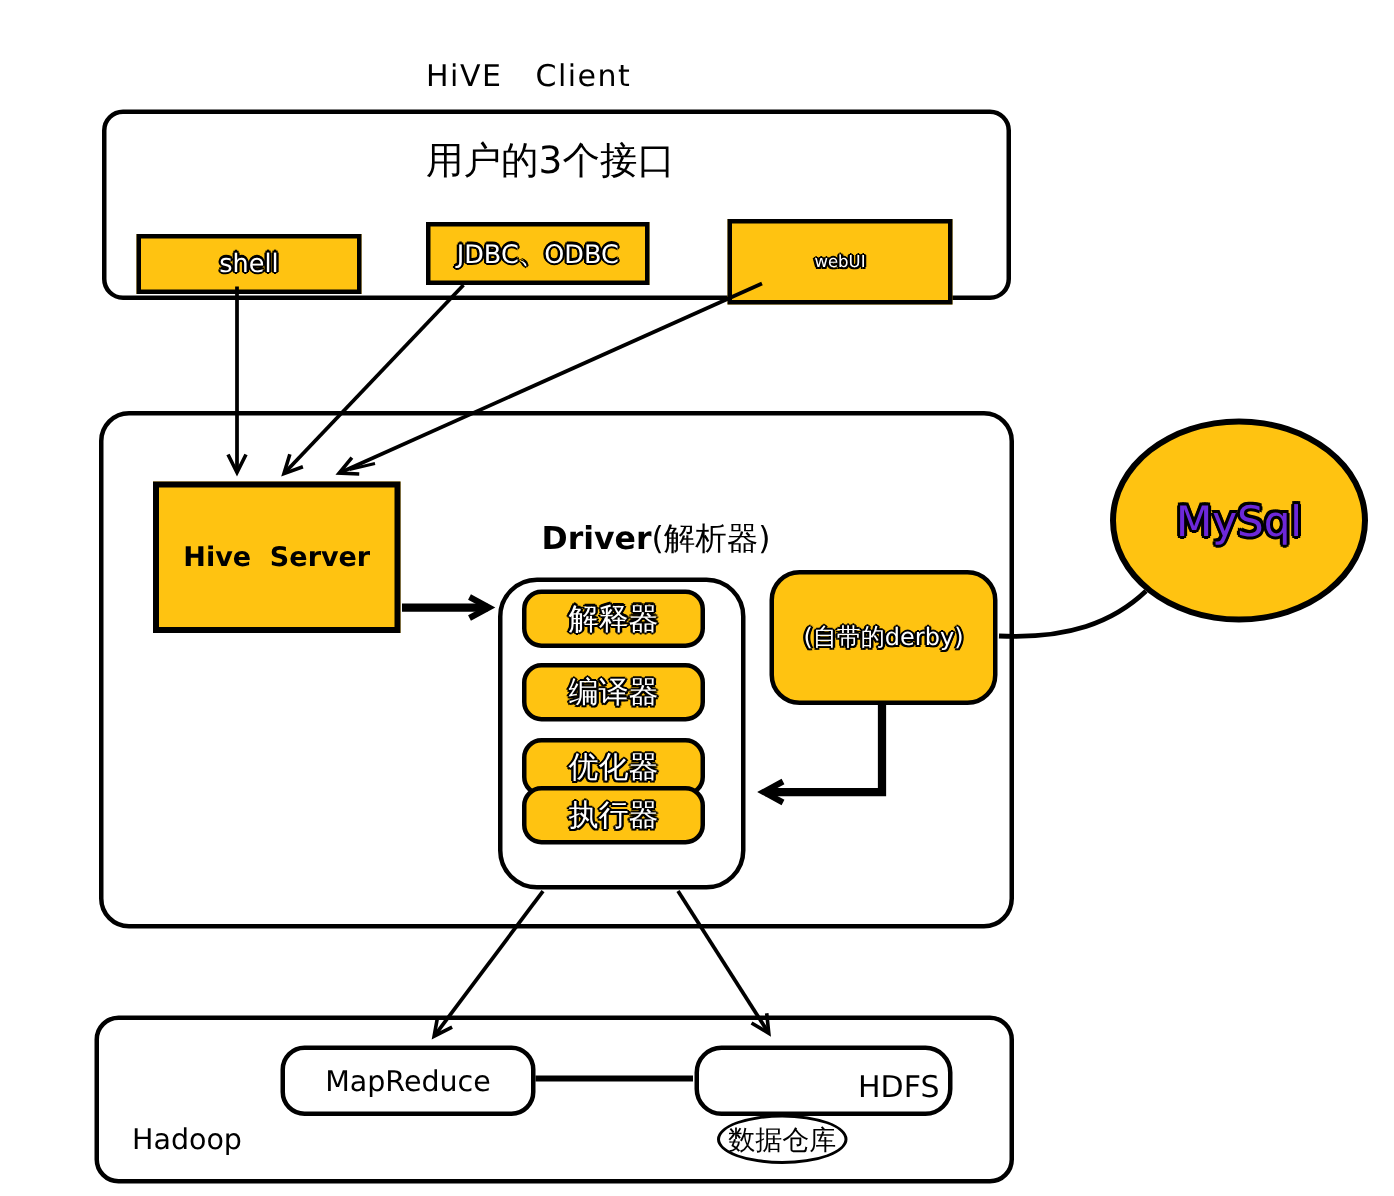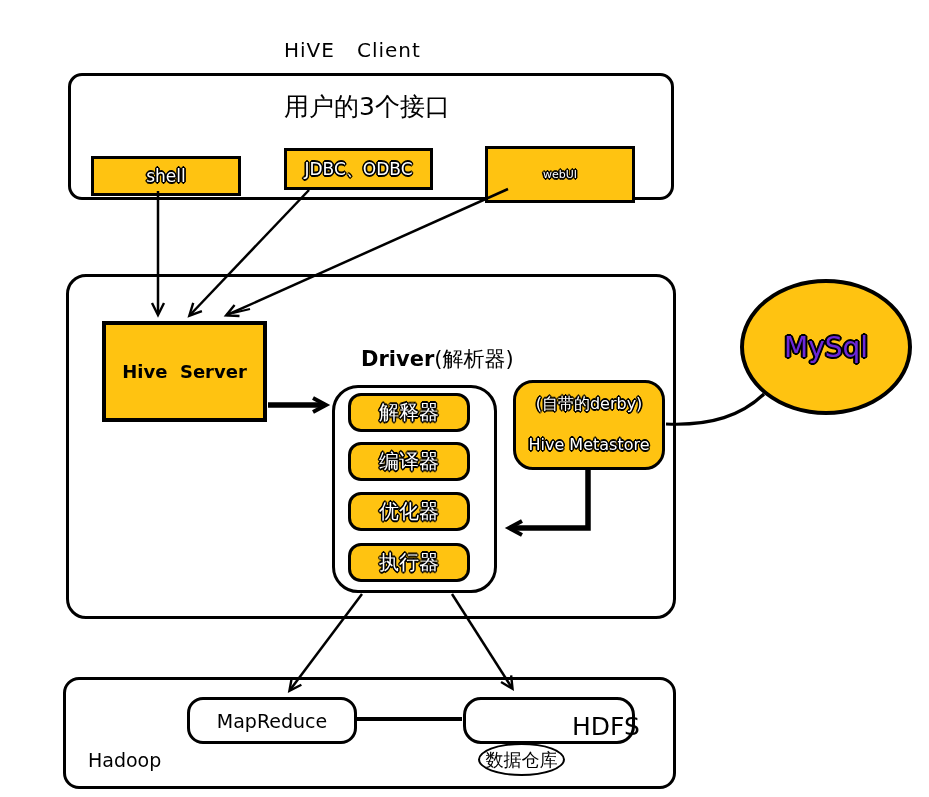--- a/index.html
+++ b/index.html
@@ -73,21 +73,21 @@
 
   #driver-container { left: 332px; top: 385px; width: 165px; height: 208px; border-radius: 26px; }
 
   .comp {
     left: 348px; width: 122px; height: 39px;
     border-radius: 13px; font-size: 20px;
   }
   #comp-0 { top: 393px; }
   #comp-1 { top: 442px; }
   #comp-2 { top: 492px; }
-  #comp-3 { top: 543px; }
+  #comp-3 { top: 524px; }
 
   #metastore {
     left: 513px; top: 380px; width: 152px; height: 90px;
     border-radius: 20px; font-size: 16px; line-height: 1.55;
     flex-direction: column;
     gap: 16px;
   }
 
   #mysql {
     left: 740px; top: 279px; width: 172px; height: 136px;
@@ -107,21 +107,21 @@
     background: #fff; border: 3.5px solid #000; border-radius: 18px;
   }
   #warehouse {
     position: absolute; left: 12px; top: 6px; width: 87px; height: 33px;
     border: 2.5px solid #000; border-radius: 50%;
     display: flex; align-items: center; justify-content: center;
     font-size: 18px;
     margin-top: 37px;
   }
   #hdfs-label {
-    position: absolute; left: 106px; top: 12px; font-size: 25px;
+    position: absolute; left: 106px; top: 12px; font-size: 20px;
   }
   #hadoop-label { left: 88px; top: 749px; font-size: 19px; }
 
   #connectors {
     position: absolute; left: 0; top: 0;
     pointer-events: none;
   }
 </style>
 </head>
 <body>
@@ -145,21 +145,20 @@
 
 <div class="container" id="driver-container"></div>
 
 <div class="ynode outl comp" id="comp-0">解释器</div>
 <div class="ynode outl comp" id="comp-1">编译器</div>
 <div class="ynode outl comp" id="comp-2">优化器</div>
 <div class="ynode outl comp" id="comp-3">执行器</div>
 
 <div class="ynode outl" id="metastore">
   <div>(自带的derby)</div>
-  <div>Hive Metastore</div>
 </div>
 
 <div class="ynode outl-heavy" id="mysql">MySql</div>
 
 <div class="container" id="hadoop-container"></div>
 
 <div class="abs" id="mapreduce">MapReduce</div>
 
 <div class="abs" id="hdfs-box">
   <div id="warehouse">数据仓库</div>

